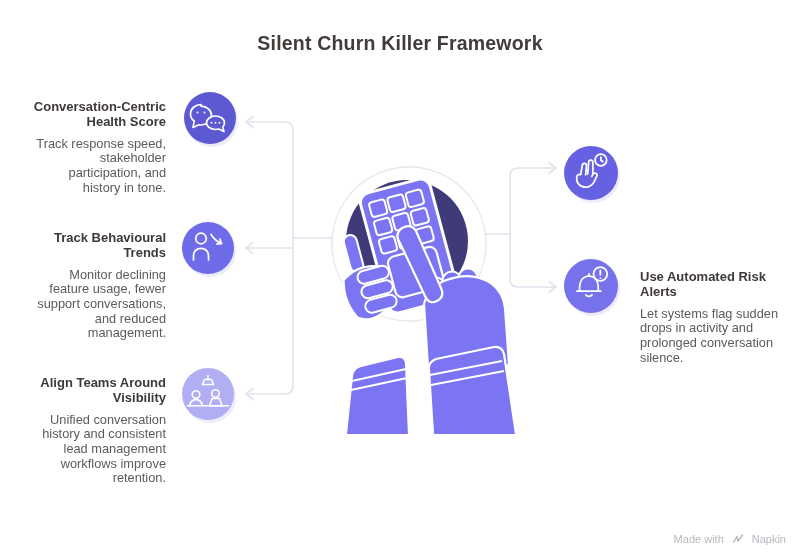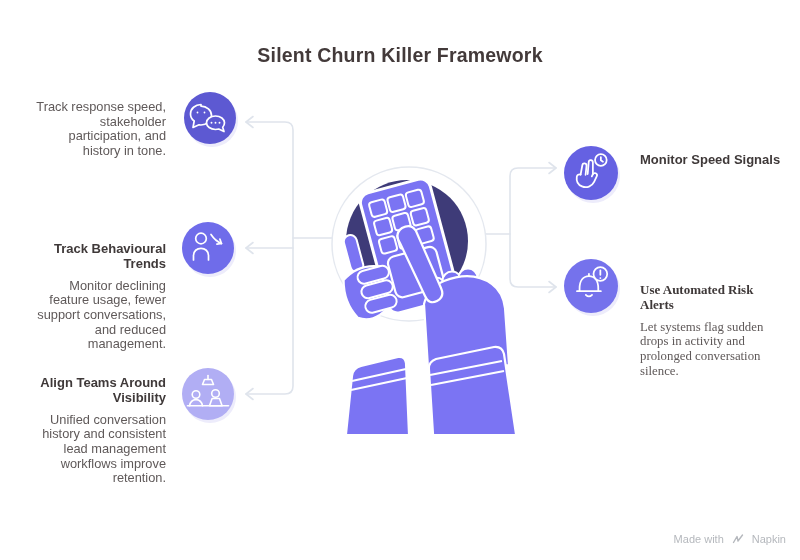--- a/index.html
+++ b/index.html
@@ -1,18 +1,18 @@
 <!DOCTYPE html>
 <html><head>
 <meta charset="utf-8">
 <style>
   html,body{margin:0;padding:0;background:#fff;}
   .canvas{position:relative;width:800px;height:560px;background:#ffffff;overflow:hidden;
           font-family:"Liberation Sans",sans-serif;}
-  .title{position:absolute;left:0;right:0;top:32px;margin:12px;text-align:center;
+  .title{position:absolute;left:0;right:0;top:32px;margin:0;text-align:center;
          font-size:19.5px;font-weight:700;color:#433a3a;letter-spacing:.2px;}
   .connectors{position:absolute;left:0;top:0;z-index:1;pointer-events:none;}
   .illustration{position:absolute;left:0;top:0;z-index:2;pointer-events:none;}
   .txt{position:absolute;z-index:3;}
   .txt .heading{font-size:13px;font-weight:700;color:#3f3939;line-height:1.15;margin:0 0 7px 0;}
   .txt .body{font-size:12.8px;color:#5f5959;line-height:1.14;margin:0;}
   .ra{text-align:right;}
   .icon-circle{position:absolute;z-index:3;border-radius:50%;
                display:flex;align-items:center;justify-content:center;
                box-shadow:2px 3px 0 0 #edecfb;}
@@ -84,37 +84,38 @@
       <path d="M346,434 L352,376 Q353,368 361,366 L398,357 Q405,356 406,363 L409,434 Z" fill="#7b74f3"></path>
       <path d="M346,434 L352,376 Q353,368 361,366 L398,357 Q405,356 406,363 L409,434" fill="none" stroke="#ffffff" stroke-width="2.2"></path>
       <path d="M352,381 L406,369 M351,390 L407,378" stroke="#ffffff" stroke-width="2.2" fill="none"></path>
       <path d="M433,434 L429,370 Q428,362 436,359 L494,347 Q502,346 504,354 L516,434 Z" fill="#7b74f3"></path>
       <path d="M433,434 L429,370 Q428,362 436,359 L494,347 Q502,346 504,354 L516,434" fill="none" stroke="#ffffff" stroke-width="2.2"></path>
       <path d="M430,375 L502,361 M431,385 L504,371" stroke="#ffffff" stroke-width="2.2" fill="none"></path>
     </g>
   </svg>
 
   <div class="txt ra" style="left:29px;top:100px;width:137px;">
+    <p class="heading">Conversation-Centric Health Score</p>
     <p class="body">Track response speed, stakeholder participation, and history in tone.</p>
   </div>
   <div class="icon-circle" style="left: 184px; top: 92px; width: 52px; height: 52px; background-color: rgb(93, 89, 210); color: rgb(93, 89, 210);">
     <svg width="52" height="52" viewBox="0 0 52 52" fill="none">
       <g stroke="#ffffff" stroke-width="1.7" stroke-linecap="round" stroke-linejoin="round">
         <path d="M17 12.5 c-5.8 0 -10.5 4.2 -10.5 9.4 c0 2.9 1.4 5.4 3.7 7.1 L9 35.5 l6 -2.7 c0.7 0.1 1.3 0.2 2 0.2 c5.8 0 10.5 -4.2 10.5 -9.5 c0 -5.2 -4.7 -9.4 -10.5 -9.4 Z"></path>
         <circle cx="13.5" cy="20.5" r="0.9" fill="#ffffff" stroke="none"></circle>
         <circle cx="20.5" cy="20.5" r="0.9" fill="#ffffff" stroke="none"></circle>
         <path d="M31.5 24 c-5 0 -9 3 -9 6.8 c0 3.7 4 6.7 9 6.7 c1.1 0 2.2 -0.15 3.2 -0.45 L40 39.5 l-1.3 -4.3 c1.1 -1.2 1.8 -2.7 1.8 -4.4 c0 -3.8 -4 -6.8 -9 -6.8 Z" fill="currentColor"></path>
         <circle cx="27.5" cy="30.8" r="0.95" fill="#ffffff" stroke="none"></circle>
         <circle cx="31.5" cy="30.8" r="0.95" fill="#ffffff" stroke="none"></circle>
         <circle cx="35.5" cy="30.8" r="0.95" fill="#ffffff" stroke="none"></circle>
       </g>
     </svg>
   </div>
 
-  <div class="txt ra" style="left:29px;top:242px;width:137px;text-align:right;">
+  <div class="txt ra" style="left:29px;top:231px;width:137px;text-align:right;">
     <p class="heading">Track Behavioural Trends</p>
     <p class="body">Monitor declining feature usage, fewer support conversations, and reduced management.</p>
   </div>
   <div class="icon-circle" style="left: 182px; top: 222px; width: 52px; height: 52px; background-color: rgb(111, 108, 234); color: rgb(111, 108, 234);">
     <svg width="52" height="52" viewBox="0 0 52 52" fill="none">
       <g stroke="#ffffff" stroke-width="1.7" stroke-linecap="round" stroke-linejoin="round">
         <circle cx="19" cy="16.5" r="5.3"></circle>
         <path d="M11.5 38 v-4.5 c0 -4.4 3.4 -7.2 7.5 -7.2 c4.1 0 7.5 2.8 7.5 7.2 V38"></path>
         <path d="M29 12.5 c3 4.5 6.5 7.5 10.5 9"></path>
         <path d="M39.5 21.5 l-4.6 0.6 M39.5 21.5 l-1.6 -4.4"></path>
@@ -145,37 +146,36 @@
       <g stroke="#ffffff" stroke-width="1.7" stroke-linecap="round" stroke-linejoin="round">
         <path d="M16 27.5 l1.7 -9.2 c0.2 -1.1 1.2 -1.8 2.3 -1.6 c1.1 0.2 1.8 1.2 1.7 2.3 l-0.9 8.7"></path>
         <path d="M22.8 27 l1 -11.5 c0.1 -1.1 1 -1.9 2.1 -1.8 c1.1 0.1 1.9 1 1.9 2.1 l0 11.4"></path>
         <path d="M16 27.5 c-1.8 -0.6 -3.4 0.4 -3.7 2.2 c-0.6 4.2 1.2 7.6 5 9.2 c4.6 1.9 9.6 0 11.7 -4.4 l2.6 -5.4 c0.5 -1.1 0 -2.3 -1.1 -2.8 c-1.1 -0.5 -2.3 0 -2.8 1.1 l-0.9 1.9"></path>
         <circle cx="35.5" cy="13.5" r="5.6" fill="currentColor"></circle>
         <path d="M35.5 10.8 v3 l2 1.3"></path>
       </g>
     </svg>
   </div>
   <div class="txt" style="left:640px;top:153px;width:146px;">
-    <p class="heading" style="white-space:nowrap;">Monitor Speed Signals</p>
   </div>
 
   <div class="icon-circle" style="left: 564px; top: 259px; width: 54px; height: 54px; background-color: rgb(117, 114, 236); color: rgb(117, 114, 236);">
     <svg width="54" height="54" viewBox="0 0 52 52" fill="none">
       <g stroke="#ffffff" stroke-width="1.7" stroke-linecap="round" stroke-linejoin="round">
         <path d="M24 16.5 v-2.2"></path>
         <path d="M15 31 v-2.5 c0 -7.6 3.6 -12 9 -12 c5.4 0 9 4.4 9 12 V31"></path>
         <path d="M12.5 31 h23"></path>
         <path d="M21 34.5 c1.8 1.8 4.2 1.8 6 0"></path>
         <circle cx="35" cy="14.5" r="6.6" fill="currentColor"></circle>
         <path d="M35 11 v4.2"></path>
         <circle cx="35" cy="18.4" r="0.9" fill="#ffffff" stroke="none"></circle>
       </g>
     </svg>
   </div>
-  <div class="txt" style="left:640px;top:283px;width:146px;font-family:Liberation Serif, serif;">
+  <div class="txt" style="left:640px;top:270px;width:146px;">
     <p class="heading">Use Automated Risk Alerts</p>
     <p class="body">Let systems flag sudden drops in activity and prolonged conversation silence.</p>
   </div>
 
   <a class="watermark" href="#">
     <span>Made with</span>
     <svg width="12" height="12" viewBox="0 0 12 12" fill="none">
       <path d="M1.5,9.5 L5,3.5 L6,8 L10.5,2" stroke="#b5b8bd" stroke-width="1.4" stroke-linecap="round" stroke-linejoin="round"></path>
     </svg>
     <span>Napkin</span>

